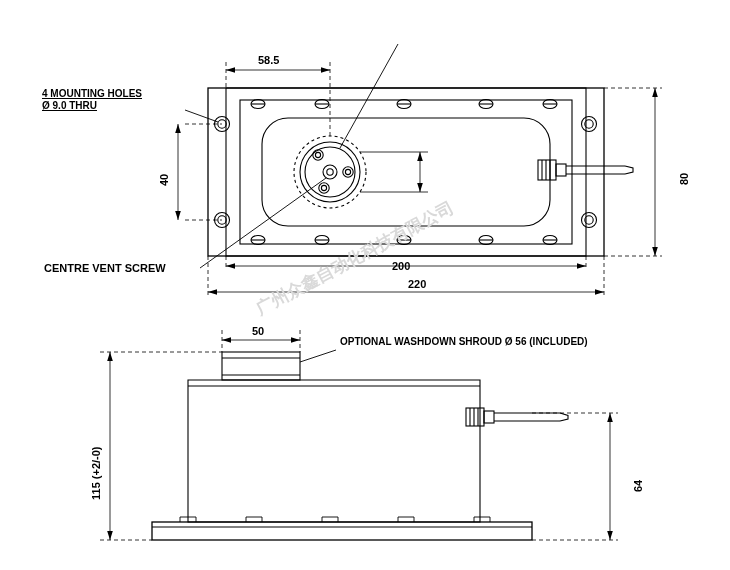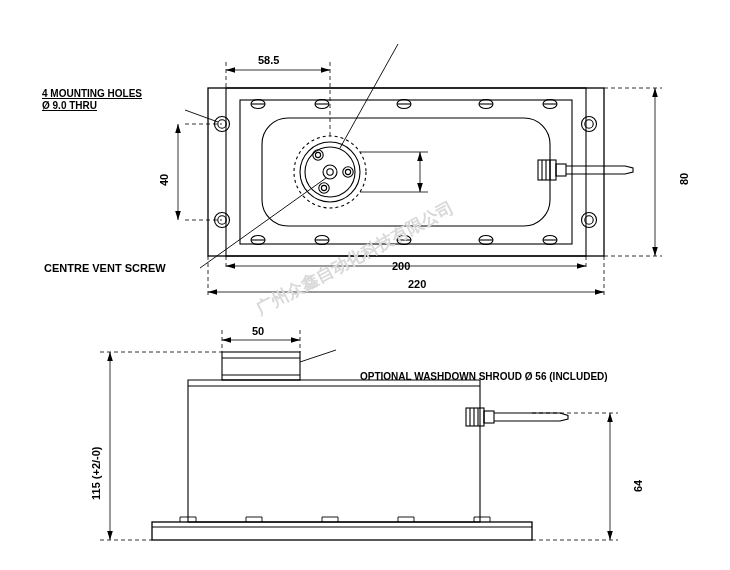--- a/index.html
+++ b/index.html
@@ -225,21 +225,21 @@
   </svg>
 
   <div class="wm" style="left:252px; top:300px;">广州众鑫自动化科技有限公司</div>
 
 
   <div class="lbl sm" style="left:42px; top:88px;text-decoration:underline;">4 MOUNTING HOLES
 Ø 9.0 THRU</div>
 
   <div class="lbl md" style="left:44px; top:262px;">CENTRE VENT SCREW</div>
 
-  <div class="lbl sm" style="left:360px; top:336px;margin-top:35px;">OPTIONAL WASHDOWN SHROUD Ø 56 (INCLUDED)</div>
+  <div class="lbl sm" style="left:340px; top:336px;">OPTIONAL WASHDOWN SHROUD Ø 56 (INCLUDED)</div>
 
   <div class="lbl dim" style="left:258px; top:54px;text-align:center;">58.5</div>
 
   <div class="lbl dim rot90" style="left:158px; top:186px;">40</div>
 
   <div class="lbl dim rot90" style="left:678px; top:185px;">80</div>
 
   <div class="lbl dim" style="left:392px; top:260px;">200</div>
 
   <div class="lbl dim" style="left:408px; top:278px;text-align:right;">220</div>

